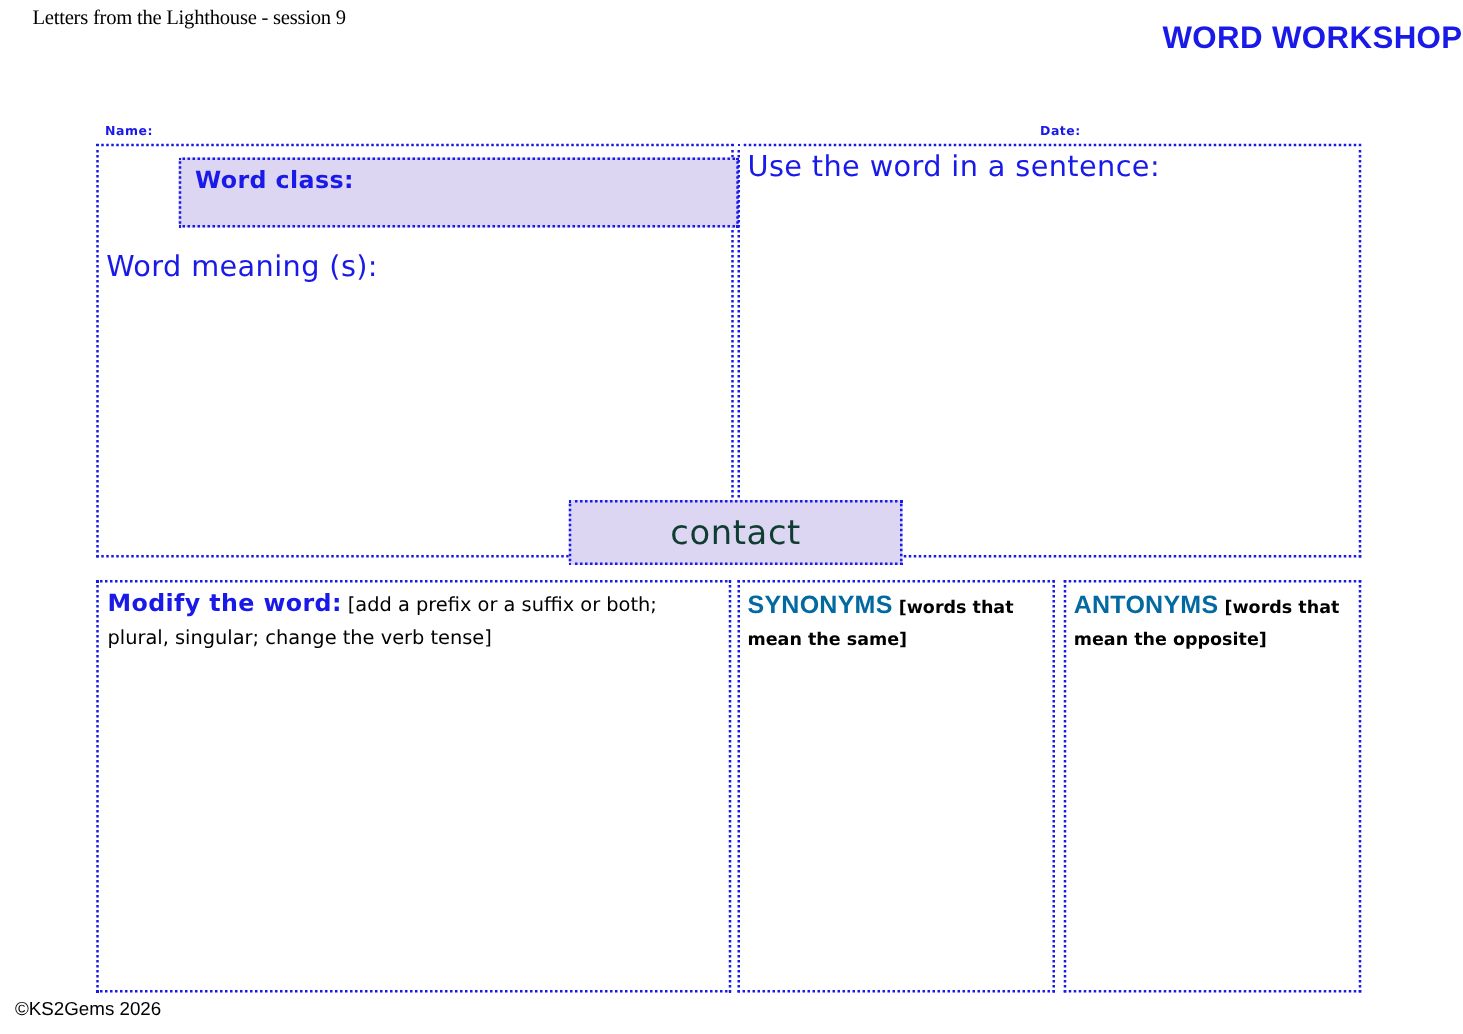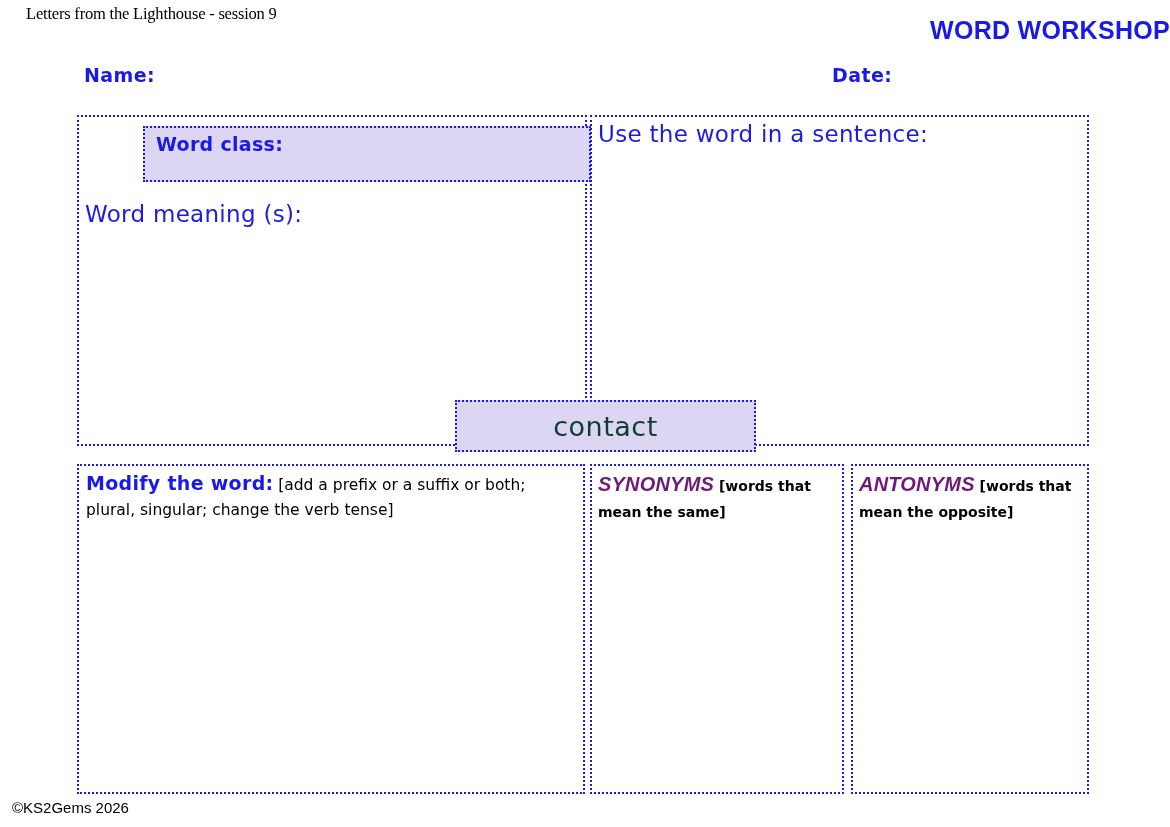--- a/index.html
+++ b/index.html
@@ -35,23 +35,24 @@
     font-family: "Liberation Sans", sans-serif;
     font-weight: bold;
     font-size: 25px;
     color: #1a1ae8;
     letter-spacing: 0.3px;
   }
   .field-label {
     position: absolute;
     font-family: "DejaVu Sans", sans-serif;
     font-weight: bold;
-    font-size: 19px;
+    font-size: 10px;
     color: #1a1ae8;
     letter-spacing: 0.4px;
+    margin-top: 36px;
   }
   .name-label { left: 84px; top: 64px; }
   .date-label { left: 832px; top: 64px; }
 
   
   .panel {
     position: absolute;
     border: 2px dotted #1a1ae8;
     box-sizing: border-box;
     background: transparent;
@@ -95,21 +96,21 @@
     white-space: nowrap;
   }
   .word-meaning-heading { left: 85px;  top: 201px; }
   .sentence-heading     { left: 598px; top: 121px; }
 
   
   .word-box {
     position: absolute;
     left: 455px;
     top: 400px;
-    width: 301px;
+    width: 267px;
     height: 52px;
     box-sizing: border-box;
     border: 2px dotted #1a1ae8;
     background: #ddd6f3;
     display: flex;
     align-items: center;
     justify-content: center;
   }
   .word-box-text {
     font-family: "DejaVu Sans", sans-serif;
@@ -142,23 +143,22 @@
     font-family: "DejaVu Sans", sans-serif;
     font-size: 14px;
     font-weight: bold;
     color: #000000;
     line-height: 1.65;
   }
   .col-heading .accent {
     font-family: "Liberation Sans", sans-serif;
     font-weight: bold;
     font-size: 20px;
-    color: #701a75;
+    color: #0369a1;
     letter-spacing: 0.2px;
-    font-style: italic;
   }
   .synonyms-heading { left: 598px; top: 468px; width: 244px; }
   .antonyms-heading { left: 859px; top: 468px; width: 228px; }
 
   
   .footer-credit {
     position: absolute;
     left: 12px;
     top: 799px;
     font-family: "Liberation Sans", sans-serif;

